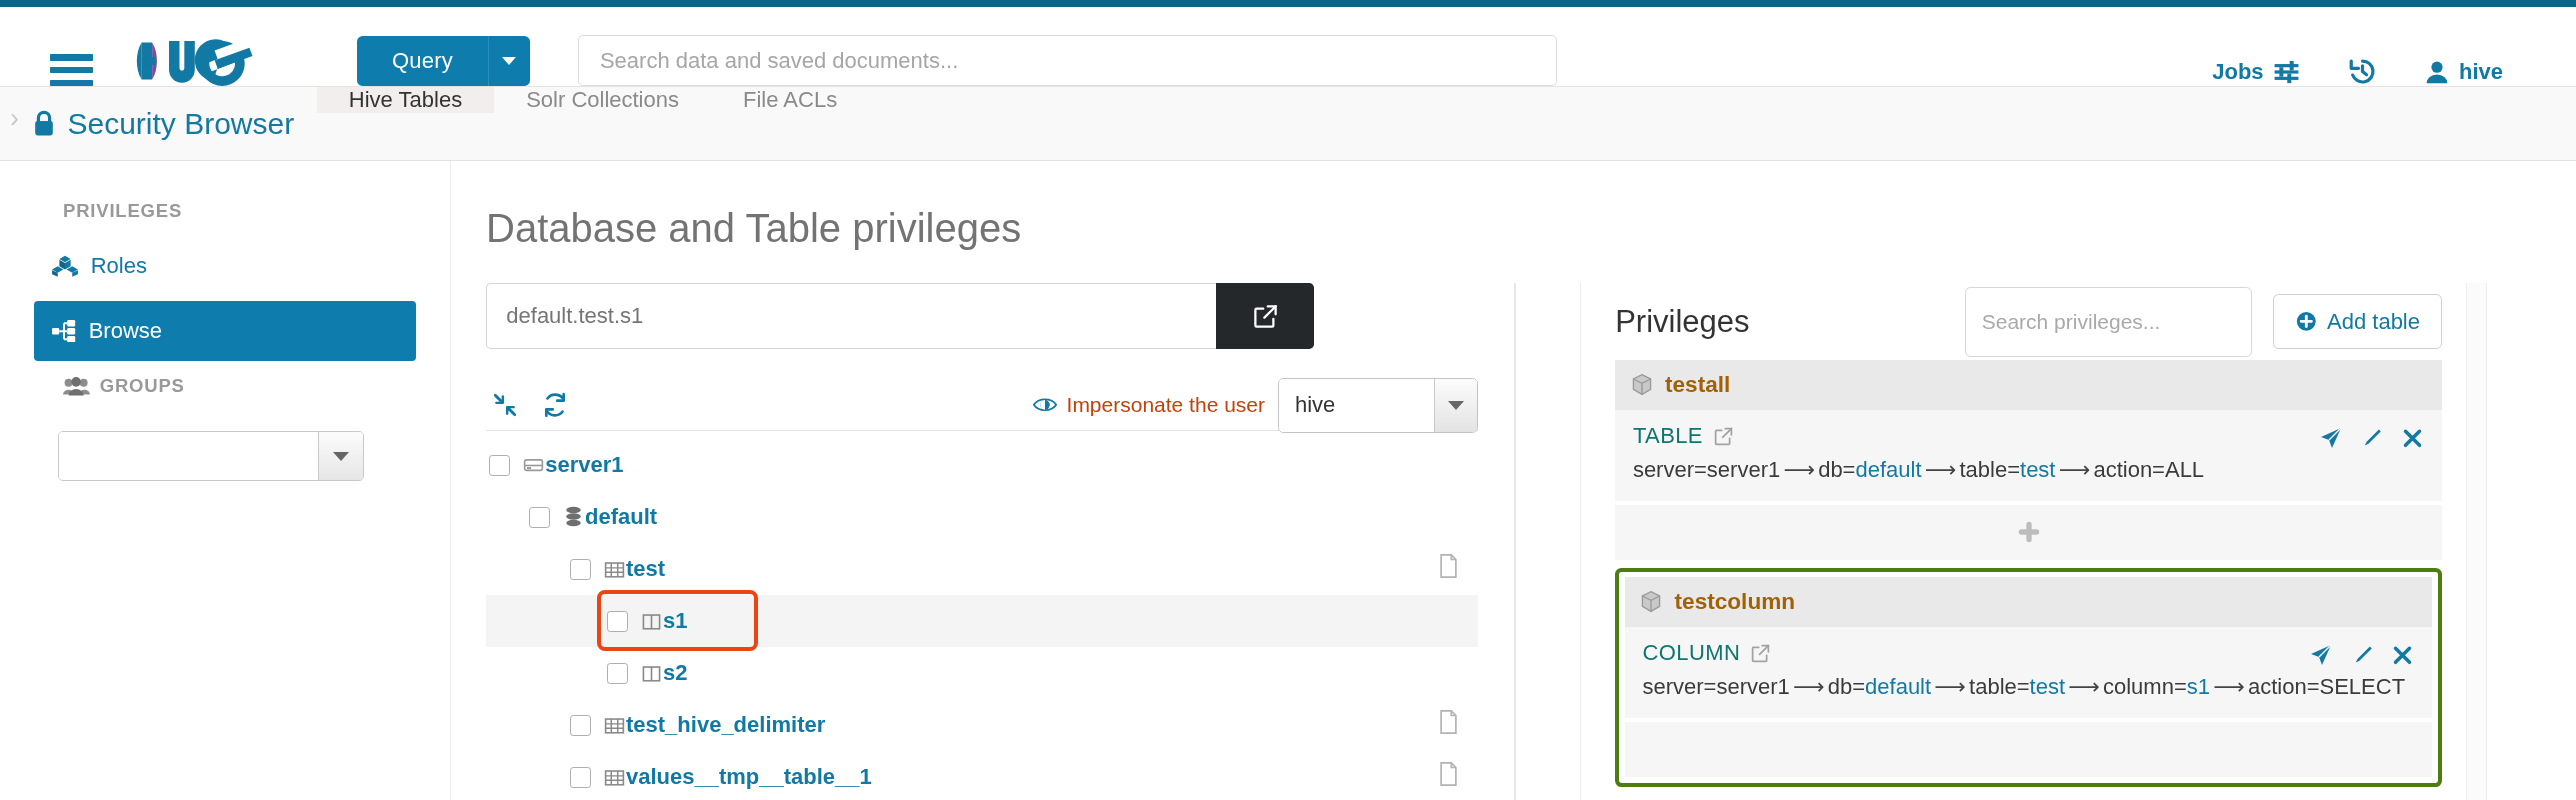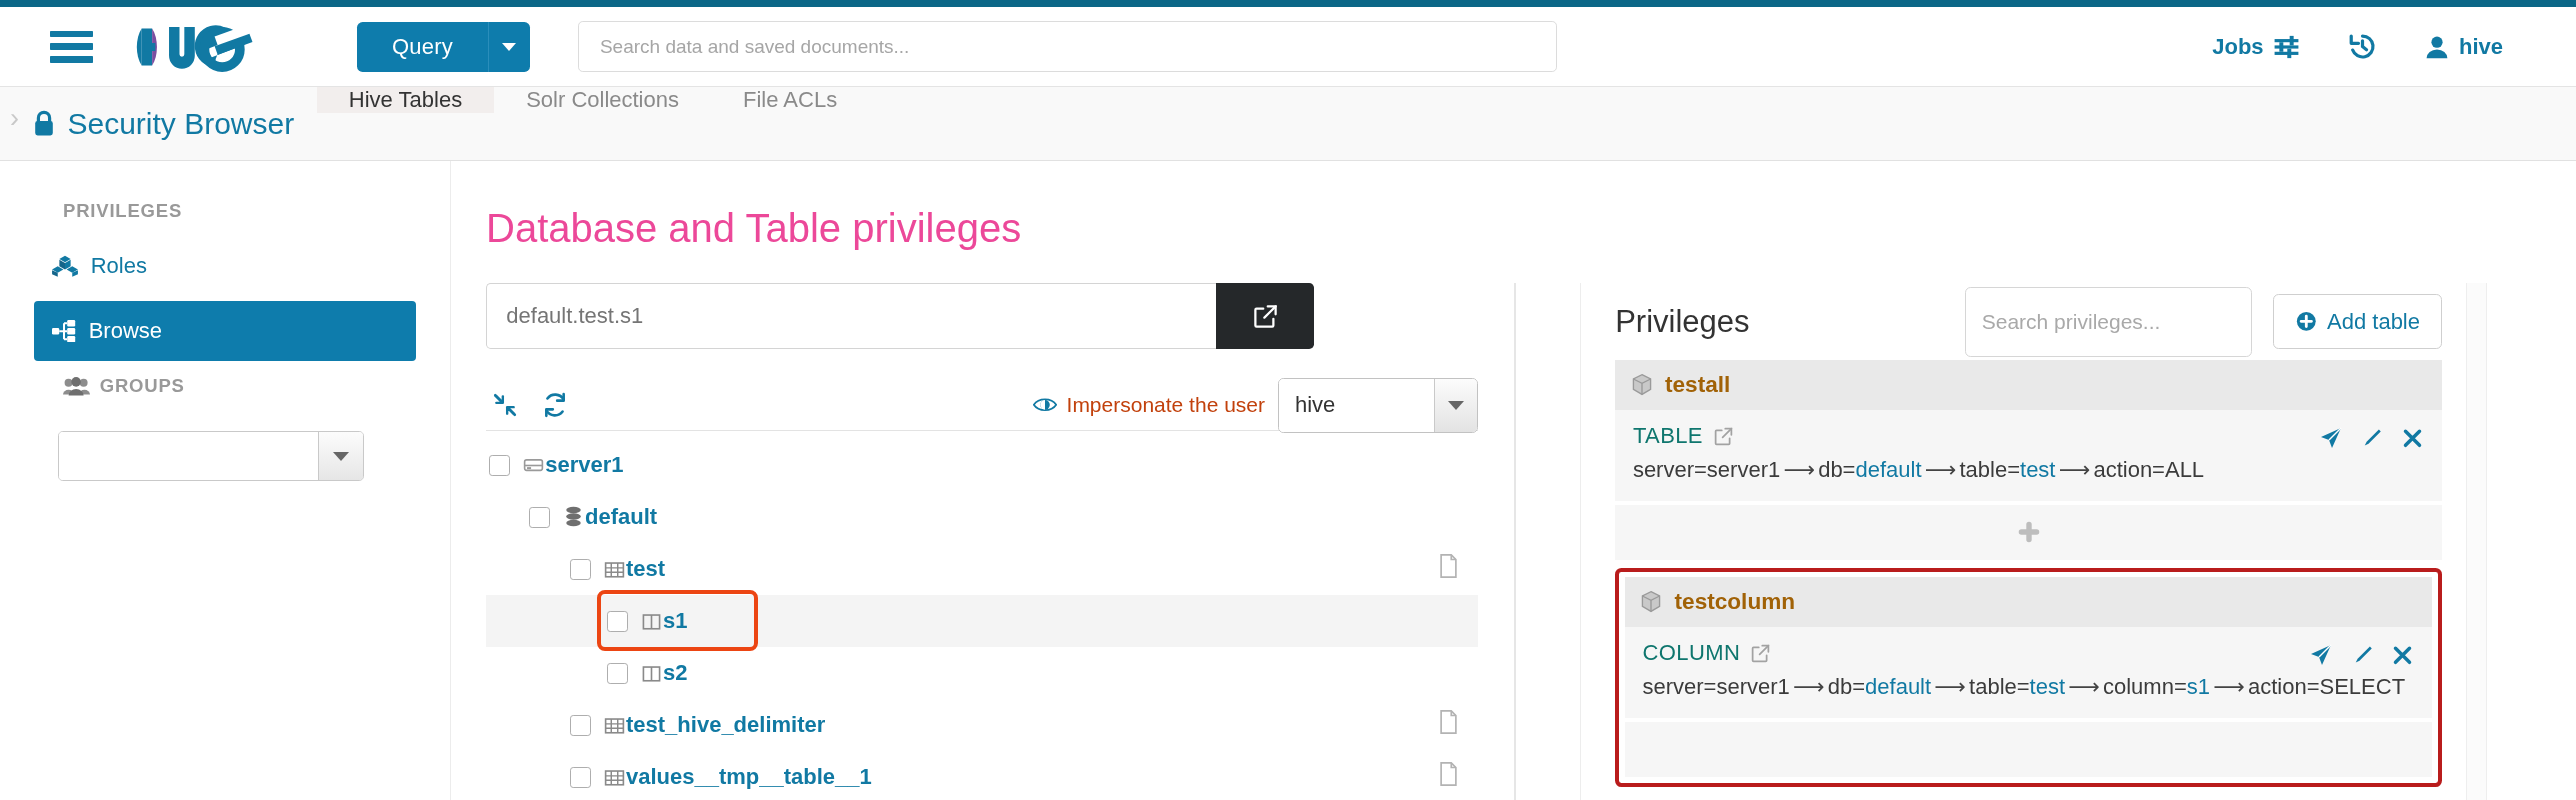--- a/index.html
+++ b/index.html
@@ -11,21 +11,21 @@
   }
 
   
   .top-strip { height: 7.2px; background: #0B6787; width: 100%; }
 
   
   .navbar {
     height: 80px; width: 100%;
     background: #ffffff;
     border-bottom: 1.6px solid #e4e4e4;
-    display: flex; align-items: center;
+    display: flex; align-items: flex-end;
     padding: 0 34px;
     position: relative;
   }
   .hamburger {
     width: 43px; height: 32px;
     display: flex; flex-direction: column; justify-content: space-between;
     cursor: pointer; margin-right: 39px; margin-left: 16px;
   }
   .hamburger span { display: block; height: 6.4px; background: #1179A3; border-radius: 0.8px; width: 100%; }
 
@@ -48,21 +48,21 @@
   .caret-down {
     width: 0; height: 0; border-left: 7.2px solid transparent;
     border-right: 7.2px solid transparent; border-top: 8.9px solid #ffffff;
   }
 
   .global-search {
     flex: 0 0 979px;
     height: 51px;
     border: 1.6px solid #dcdcdc; border-radius: 4.8px;
     background: #fff;
-    padding: 16px 21px; font-size: 19px; color: #444;
+    padding: 16px 21px; font-size: 22px; color: #444;
     font-family: "Liberation Sans", sans-serif;
     margin-left: 16px;
   }
   .global-search::placeholder { color: #a6a6a6; }
 
   .nav-right { margin-left: auto; display: flex; align-items: center; gap: 48px; padding-right: 39px; }
   .nav-item { display: flex; align-items: center; gap: 9.7px; color: #1179A3; font-size: 22px; font-weight: bold; cursor: pointer; }
   .nav-item svg { display:block; }
 
   
@@ -119,21 +119,21 @@
   .groups-select .val { flex: 1; background: #fff; }
   .groups-select .arrow {
     width: 45px; border-left: 0.8px solid #c9c9c9;
     background: linear-gradient(#fcfcfc,#e6e6e6);
     display: flex; align-items: center; justify-content: center;
   }
   .arrow-tri { width:0;height:0;border-left:8px solid transparent;border-right:8px solid transparent;border-top:9.7px solid #666; }
 
   
   .main { flex: 1; padding: 24px 0 0 0; display: flex; flex-direction: column; min-width: 0; }
-  .main-title { font-size: 40px; color: #ec4899; font-weight: normal; margin: 21px 0 32px 35px; }
+  .main-title { font-size: 40px; color: #737373; font-weight: normal; margin: 21px 0 32px 35px; }
 
   .content-cols { display: flex; flex: 1; min-height: 0; }
 
   
   .col-left { flex: 0 0 1063px; padding-left: 35px; padding-right: 0; display:flex; flex-direction:column; min-width:0; }
 
   .path-row { display: flex; height: 66px; margin-bottom: 31px; width: 828px; }
   .path-input {
     flex: 1; border: 1.6px solid #d4d4d4; border-right: none;
     border-radius: 4.8px 0 0 4.8px; padding: 0 19.3px;
@@ -208,21 +208,21 @@
   .add-role {
     margin-left: 21px; height: 55px; padding: 0 21px;
     border: 1.6px solid #cfcfcf; border-radius: 5.6px; background: #fff;
     color: #1179A3; font-size: 22px; cursor: pointer;
     display: flex; align-items: center; gap: 9.7px;
     font-family: "Liberation Sans", sans-serif;
   }
 
   .role-block { position: relative; margin-bottom: 4.8px; }
   .role-block.highlight {
-    border: 4px solid #b91c1c; border-radius: 6.4px; padding: 5.6px;
+    border: 4px solid #4d7c0f; border-radius: 6.4px; padding: 5.6px;
     margin-top: 8px;
   }
   .role-header {
     background: #e9e9e9; height: 50px; display: flex; align-items: center;
     gap: 11.3px; padding: 0 14.5px;
   }
   .role-name { color: #a16207; font-size: 22.6px; font-weight: bold; cursor: pointer; }
   .priv-row { background: #f6f6f6; padding: 13px 17.7px 17.7px 17.7px; position: relative; }
   .priv-scope {
     color: #0f766e; font-size: 22px; letter-spacing: 0.4px;

